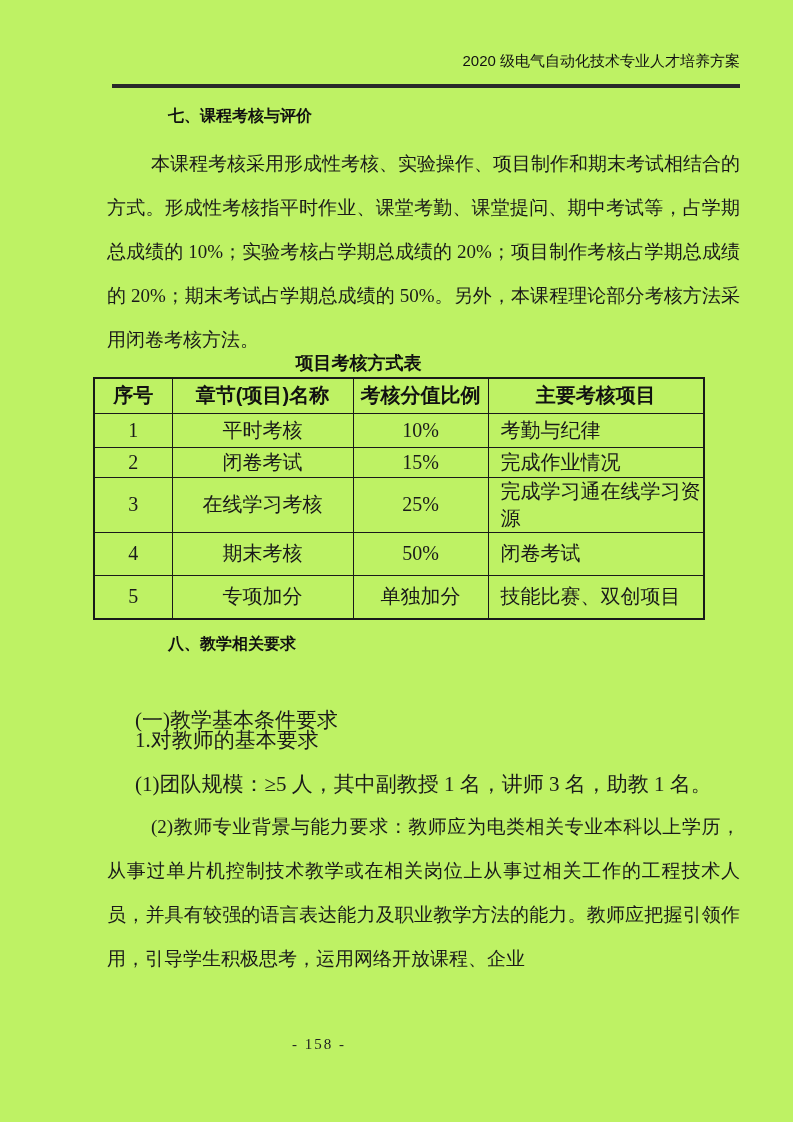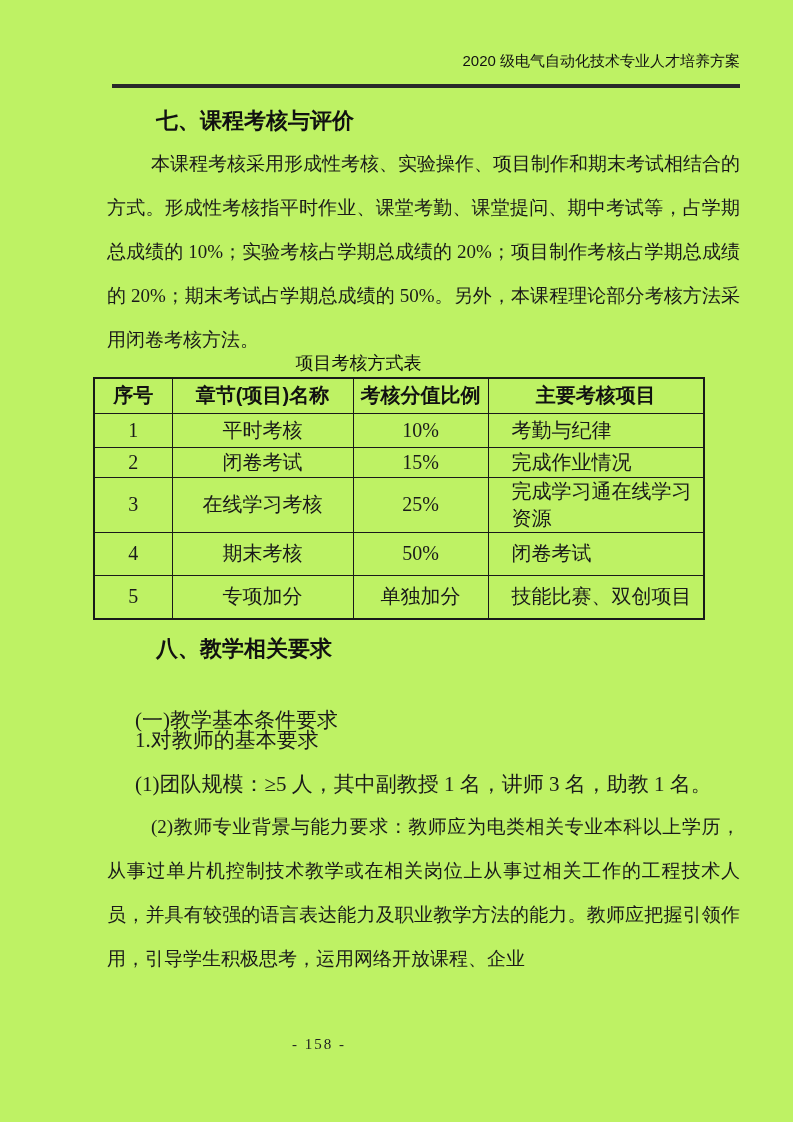--- a/index.html
+++ b/index.html
@@ -28,24 +28,24 @@
     left: 112px;
     top: 84px;
     width: 628px;
     height: 1px;
     border-top: 2px solid #2a2a2a;
     border-bottom: 2px solid #2a2a2a;
     background: #d8d8d8;
   }
   .section-heading {
     position: absolute;
-    left: 156px;
+    left: 168px;
     font-family: "Liberation Sans", "DejaVu Sans", sans-serif;
     font-weight: bold;
-    font-size: 22px;
+    font-size: 16px;
     color: #111111;
     white-space: nowrap;
   }
   .heading-7 { top: 106px; }
   .heading-8 { top: 634px; }
   .body-para {
     position: absolute;
     left: 107px;
     width: 633px;
     font-size: 19px;
@@ -66,21 +66,21 @@
   .sub-line-0 { top: 684px; margin-top: 24px; }
   .sub-line-1 { top: 728px; }
   .sub-line-2 { top: 772px; }
   .table-title {
     position: absolute;
     left: 0;
     top: 351px;
     width: 677px;
     text-align: center;
     font-family: "Liberation Sans", "DejaVu Sans", sans-serif;
-    font-weight: normal;
+    font-weight: bold;
     font-size: 18px;
     color: #111111;
     padding-left: 40px;
   }
   table.assessment {
     position: absolute;
     left: 93px;
     top: 377px;
     width: 610px;
     border-collapse: collapse;
@@ -94,21 +94,21 @@
     text-align: center;
     font-weight: normal;
     font-family: "Liberation Serif", "DejaVu Serif", serif;
     color: #1a1a1a;
   }
   table.assessment th {
     font-family: "Liberation Sans", "DejaVu Sans", sans-serif;
     font-weight: bold;
     color: #111111;
   }
-  table.assessment .col-last { text-align: left; padding-left: 23px; }
+  table.assessment .col-last { text-align: left; padding-left: 12px; }
   tr.hr-head { height: 35px; }
   tr.hr-0 { height: 34px; }
   tr.hr-1 { height: 30px; }
   tr.hr-2 { height: 45px; }
   tr.hr-3 { height: 43px; }
   tr.hr-4 { height: 44px; }
   .doc-footer {
     position: absolute;
     left: 0;
     top: 1036px;

